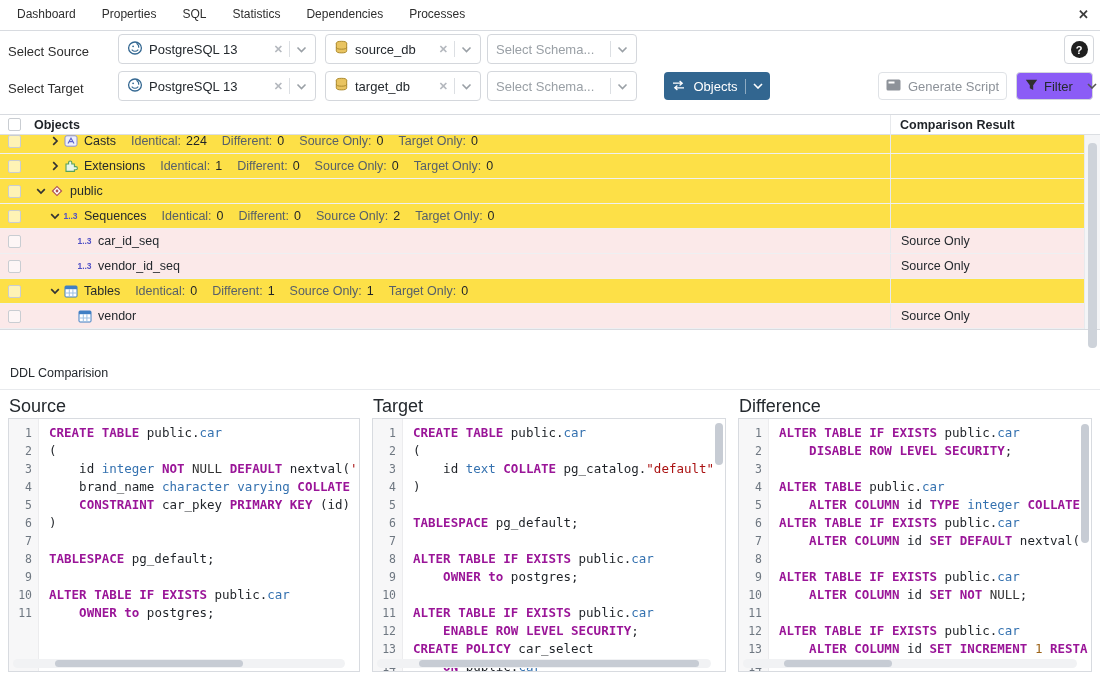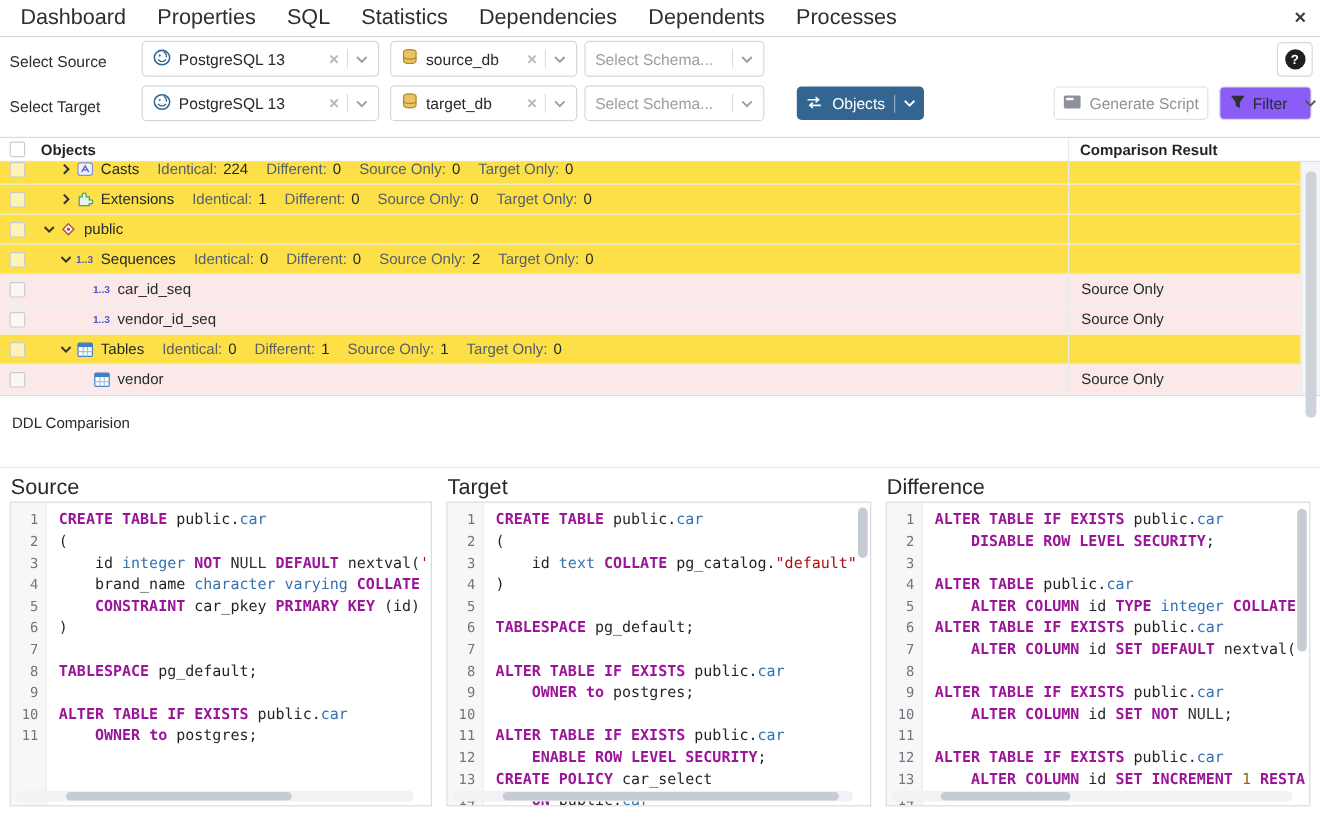--- a/index.html
+++ b/index.html
@@ -1,21 +1,21 @@
 <!DOCTYPE html>
 <html><head>
 <meta charset="utf-8">
 <style>
   * { box-sizing: border-box; margin:0; padding:0; }
   html,body { width:1100px; height:681px; }
   body { position:relative; font-family:"Liberation Sans",sans-serif; background:#fff; overflow:hidden; color:#24292e; }
 
   
   .tabbar { position:absolute; top:0; left:0; right:0; height:31px; border-bottom:1px solid #d8dbe0; display:flex; align-items:center; padding-left:4px; background:#fff; }
-  .tab { padding:0 13px; height:31px; display:flex; align-items:center; gap:6px; font-size:18px; color:#2e2e2e; border-bottom:3px solid transparent; cursor:default; }
+  .tab { padding:0 13px; height:31px; display:flex; align-items:center; gap:6px; font-size:12px; color:#2e2e2e; border-bottom:3px solid transparent; cursor:default; }
   .tab.active { color:#326690; border-bottom-color:#326690; }
   .tab-close { position:absolute; right:11px; top:7px; font-size:13px; color:#3c3c3c; font-weight:700; }
 
   
   .row-label { position:absolute; left:8px; font-size:13px; color:#2e2e2e; }
   .sel { position:absolute; height:30px; border:1px solid #d4d7dc; border-radius:4px; background:#fff; display:flex; align-items:center; padding:0 8px; gap:6px; font-size:13px; color:#24292e; }
   .sel .sel-x { margin-left:auto; color:#b4b8be; font-size:11px; font-weight:700; }
   .sel .sel-div { width:1px; height:16px; background:#dcdfe3; }
   .placeholder { color:#9aa0a6; }
   .chev { display:flex; align-items:center; }
@@ -46,21 +46,21 @@
   .tree-arrow { width:14px; flex:none; display:flex; align-items:center; justify-content:center; }
   .tree-icon { width:17px; flex:none; display:flex; align-items:center; justify-content:center; }
   .tree-label { margin-left:5px; white-space:nowrap; }
   .cnt-label { color:#57606a; margin-left:15px; white-space:nowrap; }
   .cnt-val { font-weight:400; color:#1f2328; margin-left:5px; }
   .seq-glyph { font-size:8.5px; font-weight:700; color:#5151c6; letter-spacing:0; }
   .grid-vsb { position:absolute; right:0; top:20px; bottom:0; width:16px; background:#f4f5f7; border-left:1px solid #e8eaed; }
   .grid-vsb-thumb { position:absolute; left:3px; right:3px; top:8px; height:205px; background:#ced3da; border-radius:4px; }
 
   
-  .ddl-title { position:absolute; top:346px; left:10px; font-size:12.5px; color:#24292e; }
+  .ddl-title { position:absolute; top:366px; left:10px; font-size:12.5px; color:#24292e; }
   .ddl-sep { position:absolute; top:389px; left:0; right:0; height:1px; background:#e8eaed; }
   .panel-hdr { position:absolute; top:396px; font-size:18px; color:#24292e; }
   .panel { position:absolute; top:418px; height:254px; border:1px solid #d8dbe0; background:#fff; overflow:hidden; }
   .gutter { position:absolute; left:0; top:0; bottom:0; width:30px; background:#f7f7f8; border-right:1px solid #ececee; padding-top:5px; font-family:"DejaVu Sans Mono",monospace; font-size:11.5px; color:#6e7781; }
   .gutter div { height:18px; line-height:18px; text-align:right; padding-right:6px; }
   .code { position:absolute; left:31px; top:0; right:0; bottom:0; padding:5px 0 0 9px; font-family:"DejaVu Sans Mono",monospace; font-size:12.5px; line-height:18px; white-space:pre; overflow:hidden; color:#1f2328; }
   .code div { height:18px; }
   .k { color:#9a1598; font-weight:600; }
   .t { color:#3572b0; }
   .s { color:#aa1111; }
@@ -85,23 +85,20 @@
       <div class="tab">
         <span>SQL</span>
       </div>
       <div class="tab">
         <span>Statistics</span>
       </div>
       <div class="tab">
         <span>Dependencies</span>
       </div>
       <div class="tab">
-        <span>Dependents</span>
-      </div>
-      <div class="tab">
         <span>Processes</span>
       </div>
     </div>
   <span class="tab-close">✕</span>
 </div>
 
 <div>
   <span class="row-label" style="top:44px;">Select Source</span>
   <div class="sel" style="left:118px; top:34px; width:198px;">
     <span>

